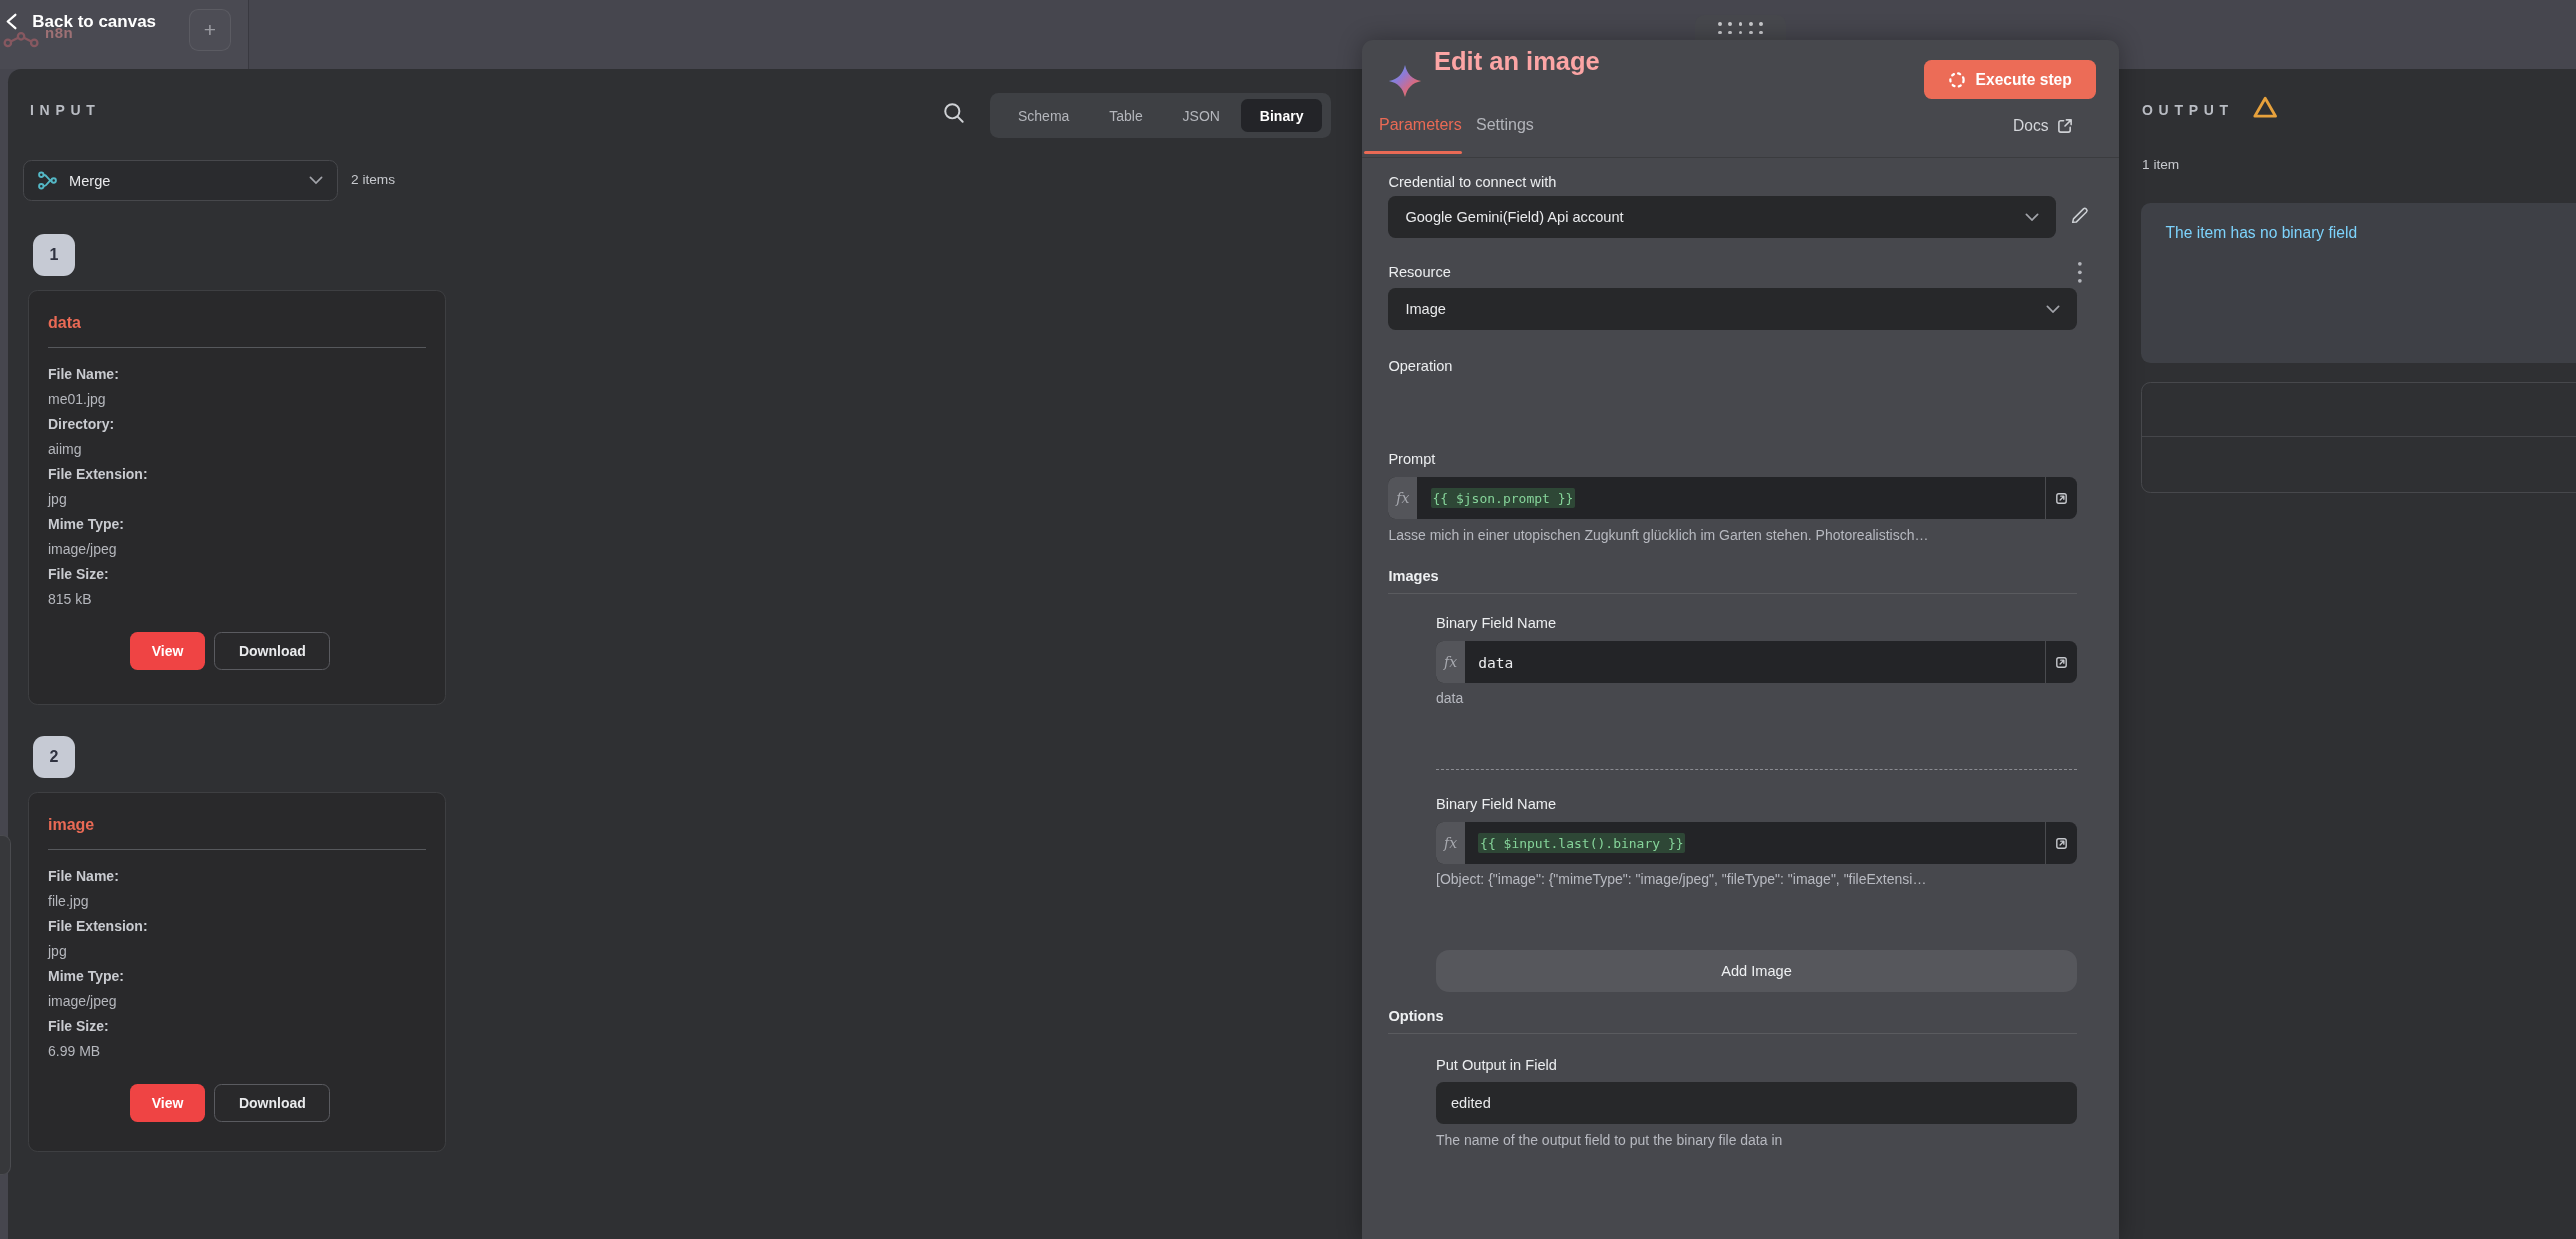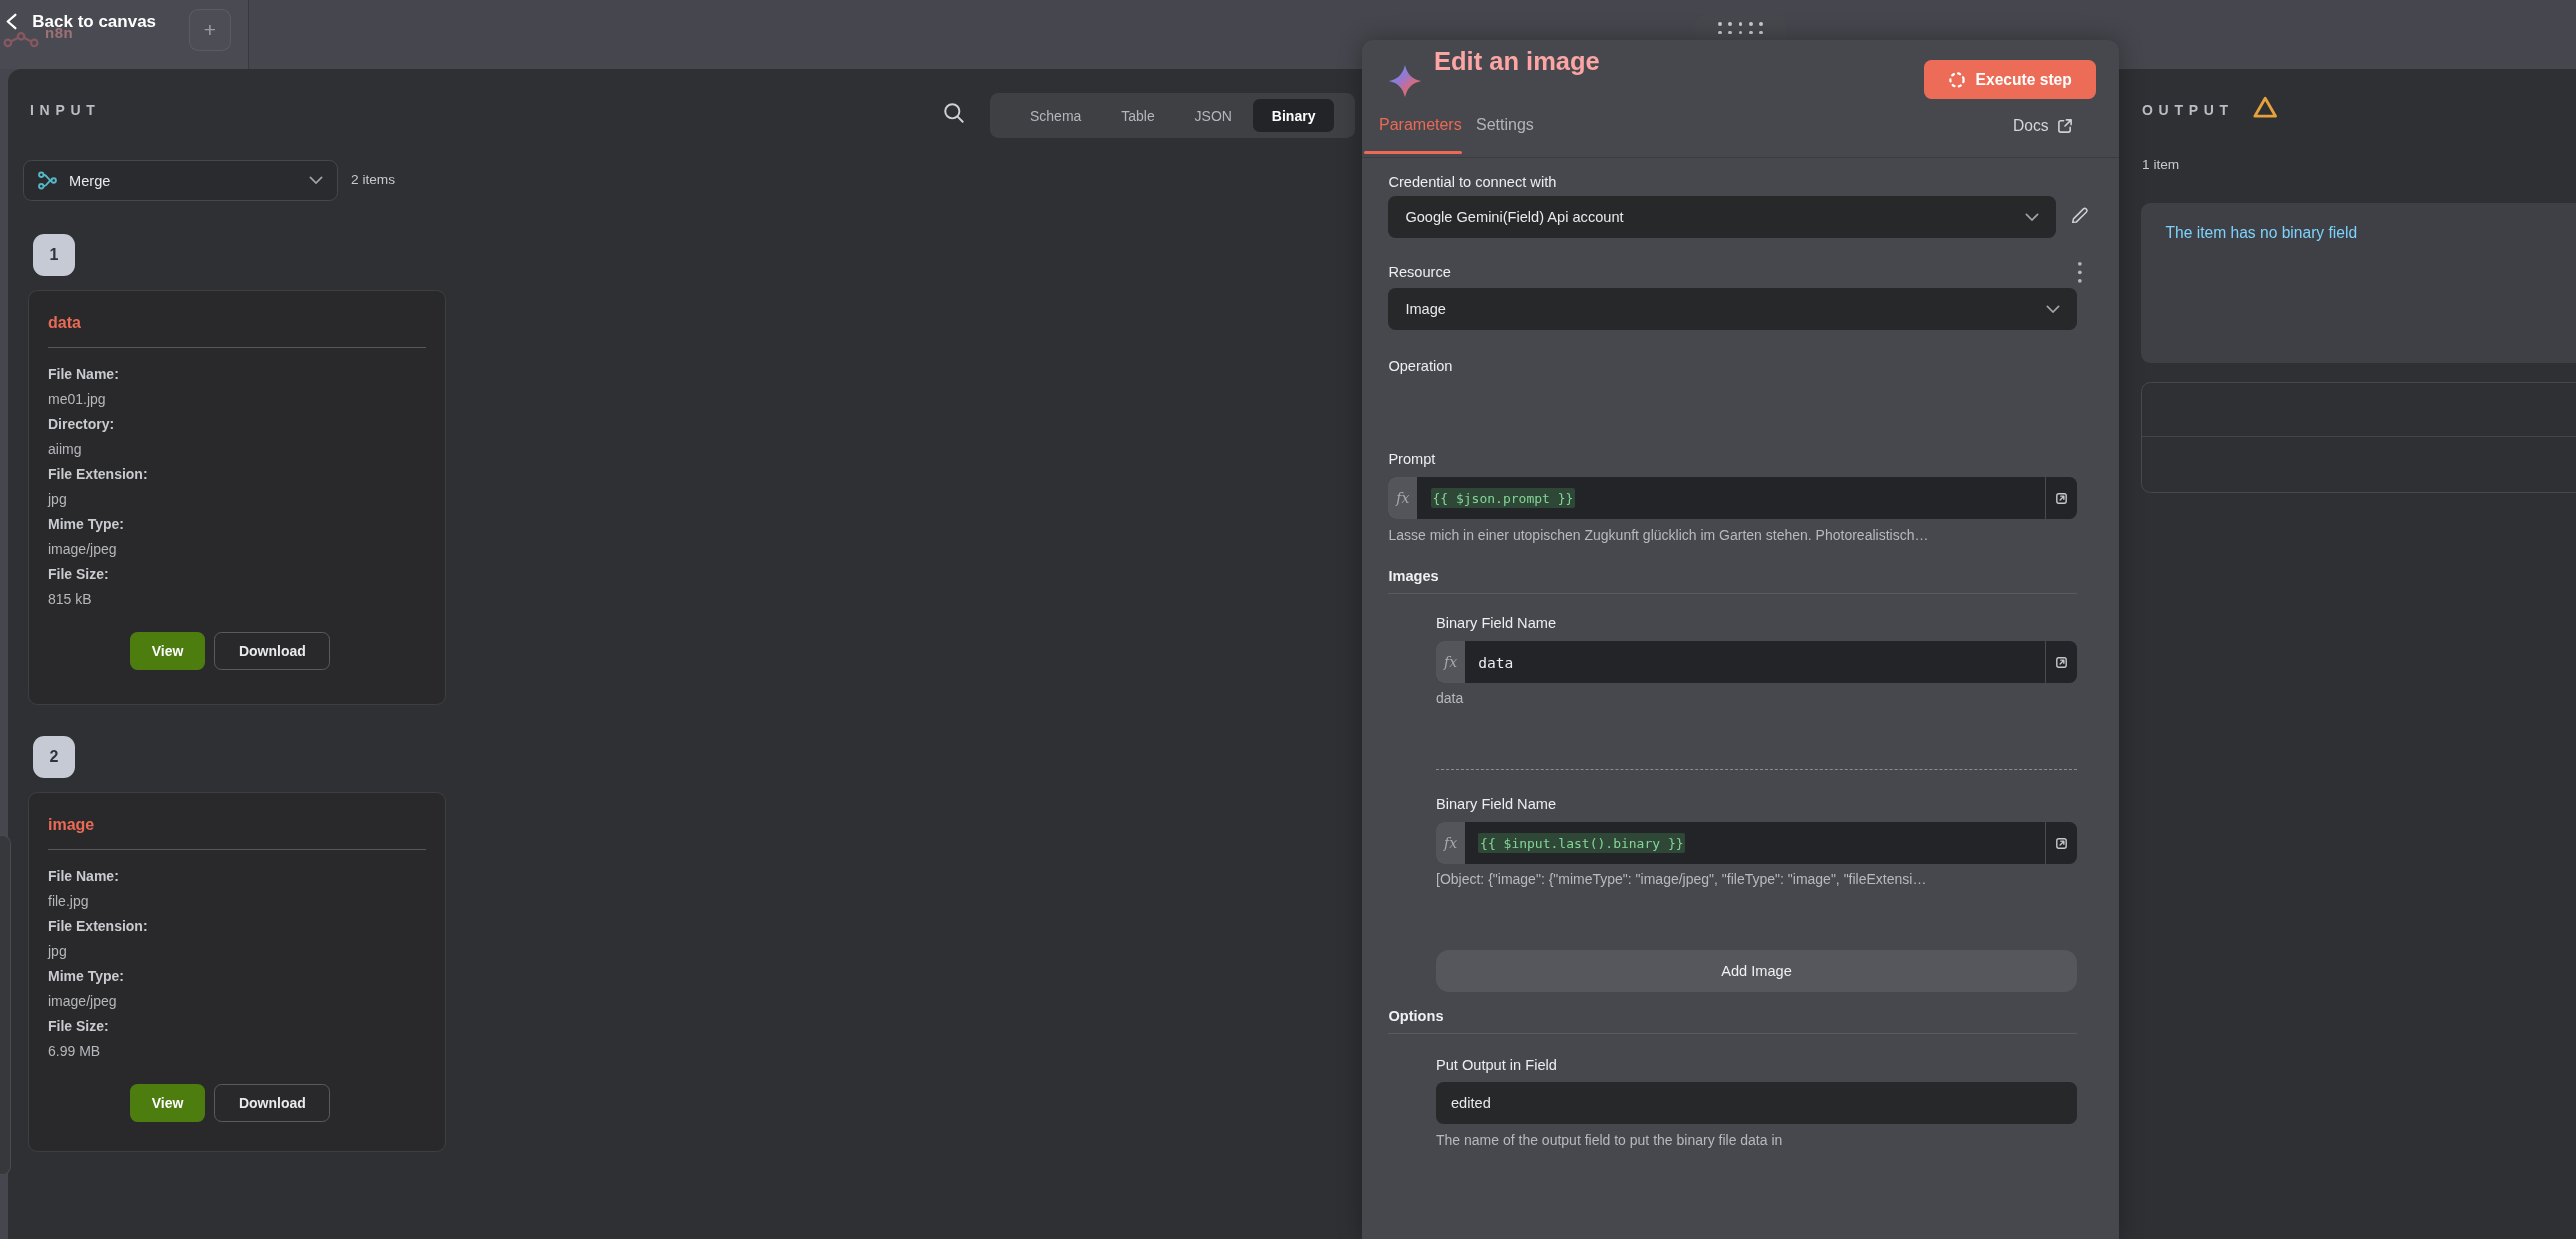--- a/index.html
+++ b/index.html
@@ -27,42 +27,42 @@
   
   .ndv { left:7.5px; top:69px; width:2568px; height:1171px; background:#2f3033; border-top-left-radius:13.2px; }
   .left-edge-handle { left:0px; top:835px; width:11.3px; height:340px; background:#37383b;
     border:0.9px solid #4a4b4f; border-left:none; border-radius:0 8.5px 8.5px 0; }
 
   
   .io-title { font-size:14px; font-weight:700; letter-spacing:5.7px; color:#b9bcc3; }
   .input-title { left:30px; top:102px; }
   .search-icon { left:941px; top:100px; width:26.4px; height:26.4px; }
   .view-tabs { left:990px; top:93px; height:45px; background:#3e4044; border-radius:8.5px;
-    display:flex; align-items:center; padding:21px; gap:1.9px; }
+    display:flex; align-items:center; padding:9px; gap:1.9px; }
   .view-tab { padding:8.5px 19px; font-size:14px; color:#b4b6bc; border-radius:6.6px; font-weight:400; cursor:pointer; }
   .view-tab.active { background:#232428; color:#ffffff; font-weight:700; }
 
   .node-select { left:22.6px; top:160px; width:315px; height:41px; background:#2a2b2e;
     border:0.9px solid #47484c; border-radius:8.5px; display:flex; align-items:center; padding:0 13.2px; gap:11.3px; }
   .node-select-label { color:#e9eaec; font-size:14.6px; flex:1; }
   .items-count { left:351px; top:172px; font-size:13.7px; color:#c7c9ce; }
 
   .item-badge { width:42px; height:42px; border-radius:11.3px; background:#c6cad4;
     display:flex; align-items:center; justify-content:center; color:#2f3240; font-size:16px; font-weight:700; }
   .badge-1 { left:33px; top:234px; } .badge-2 { left:33px; top:736px; }
 
   .binary-card { left:28px; width:418px; background:#29292b; border:0.9px solid #3e3f42; border-radius:9.4px; padding:14px 19px 0 19px; }
   .card-1 { top:290px; height:415px; } .card-2 { top:792px; height:360px; }
   .binary-key { color:#ea6a55; font-size:16px; font-weight:700; margin-top:8.5px; }
   .binary-card hr { border:none; border-top:0.9px solid #56585c; margin:15px 0 14px 0; }
   .kv-line { font-size:14px; line-height:25px; }
   .kv-label { color:#c9cbd0; font-weight:700; }
   .kv-value { color:#b5b7bd; font-weight:400; }
   .card-buttons { display:flex; gap:9.4px; margin:20px 0 0 82px; }
-  .btn-view { width:75px; height:38px; background:#4d7c0f; border:none; border-radius:7.5px;
+  .btn-view { width:75px; height:38px; background:#ef4444; border:none; border-radius:7.5px;
     color:#ffffff; font-size:14px; font-weight:700; font-family:inherit; cursor:pointer; }
   .btn-download { width:116px; height:38px; background:transparent; border:0.9px solid #5a5b60; border-radius:7.5px;
     color:#e9eaec; font-size:14px; font-weight:700; font-family:inherit; cursor:pointer; }
 
   
   .drag-tab { left:1695px; top:15px; width:91px; height:26.4px; background:#47484d; border-radius:9.4px 9.4px 0 0;
     display:flex; align-items:center; justify-content:center; cursor:grab; }
   .drag-dots { display:grid; grid-template-columns:repeat(5,3.8px); grid-template-rows:repeat(2,3.8px); gap:4.7px 6.6px; }
   .drag-dots span { width:3.8px; height:3.8px; border-radius:50%; background:#c8c9cc; }
 

